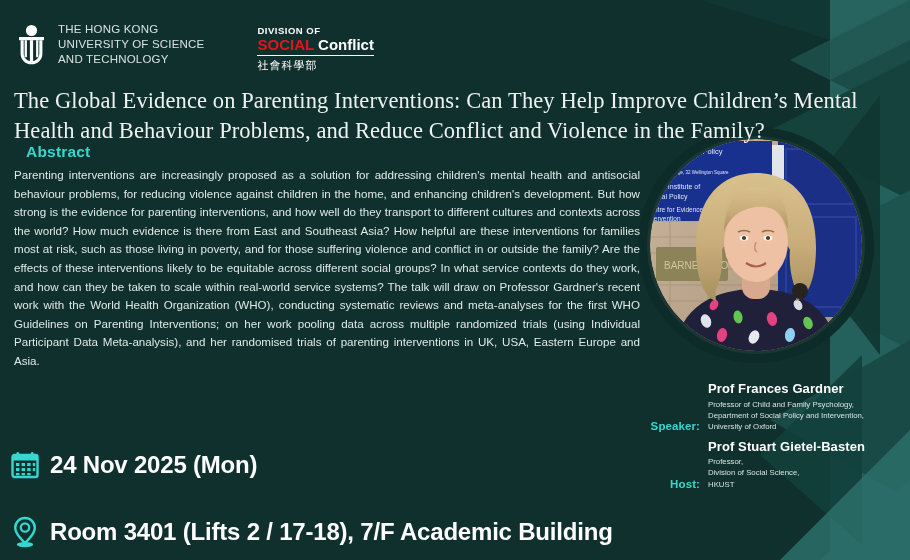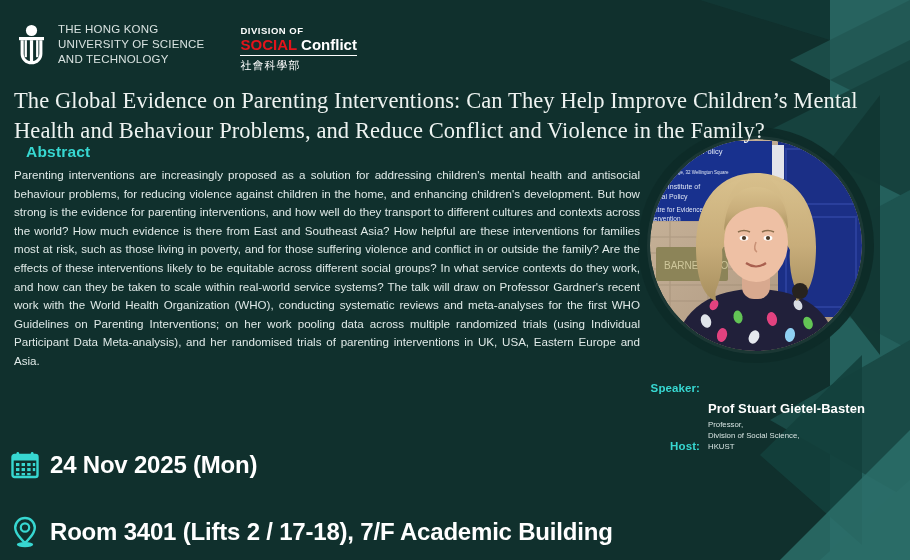--- a/index.html
+++ b/index.html
@@ -15,21 +15,21 @@
     background:#10302d;
     overflow:hidden;
   }
   
   .bg-layer{position:absolute;inset:0;overflow:hidden;pointer-events:none;}
   .bg-layer svg{position:absolute;top:0;left:0;}
 
   
   .logos{
     position:absolute;left:14px;top:22px;
-    display:flex;align-items:flex-start;gap:36px;
+    display:flex;align-items:flex-start;gap:53px;
     z-index:6;
   }
   .hkust-logo{display:flex;align-items:center;gap:9px;}
   .hkust-mark{width:35px;height:42px;flex:0 0 auto;}
   .hkust-words{
     color:#d8e2e0;font-size:11.5px;line-height:1.32;
     letter-spacing:.2px;font-weight:400;white-space:pre-line;
   }
   .dss-logo{padding-top:3px;}
   .dss-l1{color:#ffffff;font-size:9.5px;font-weight:700;letter-spacing:.5px;line-height:1.2;}
@@ -236,20 +236,26 @@
         <path d="M164 104 C162 66 142 44 120 40 C136 54 142 80 140 110 C138 136 146 152 150 160 C160 150 166 128 164 104 Z" fill="url(#hair)"></path>
 
         <circle cx="150" cy="152" r="8" fill="#27231f"></circle>
       </g>
     </svg>
   </div>
 
   <div class="people">
     <div class="person">
       <div class="p-label">Speaker:</div>
+      <div class="p-info">
+        <div class="p-name">Prof Frances Gardner</div>
+        <div class="p-aff">Professor of Child and Family Psychology,
+Department of Social Policy and Intervention,
+University of Oxford</div>
+      </div>
     </div>
     <div class="person">
       <div class="p-label">Host:</div>
       <div class="p-info">
         <div class="p-name">Prof Stuart Gietel-Basten</div>
         <div class="p-aff">Professor,
 Division of Social Science,
 HKUST</div>
       </div>
     </div>

